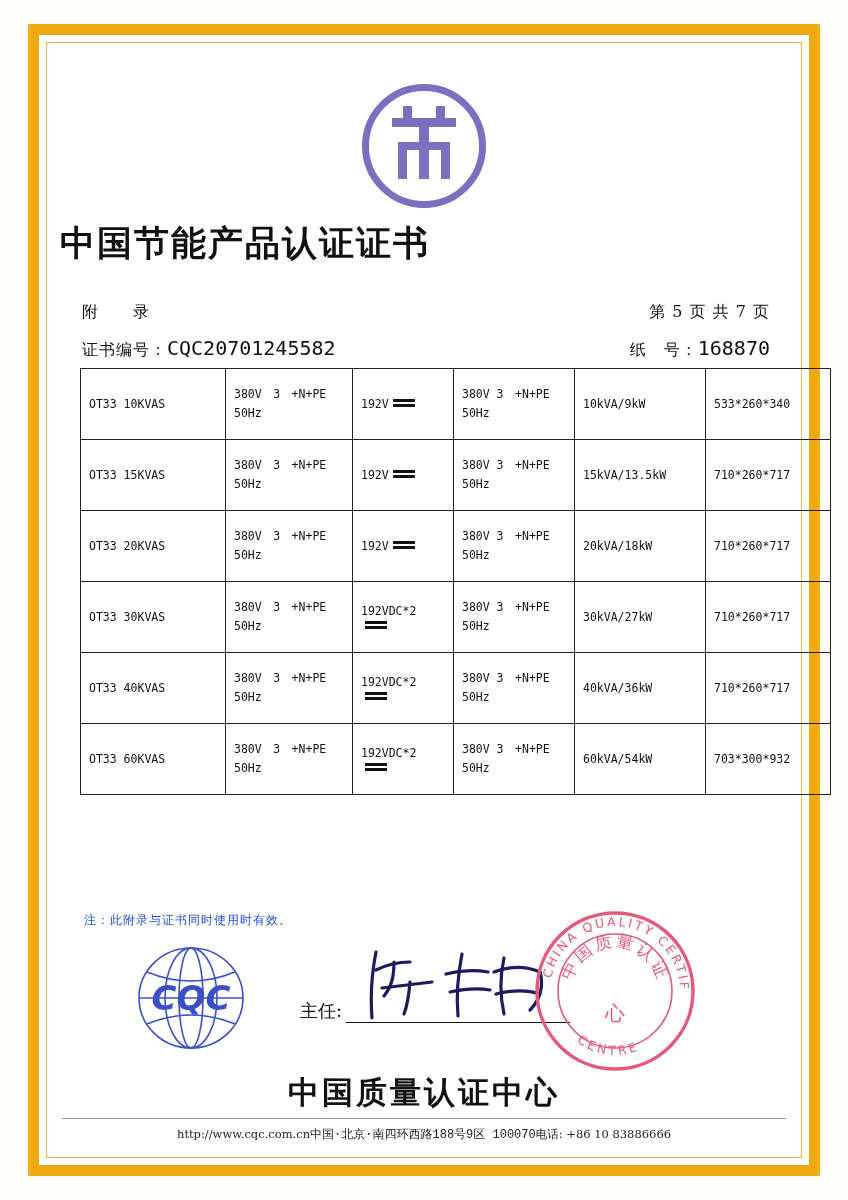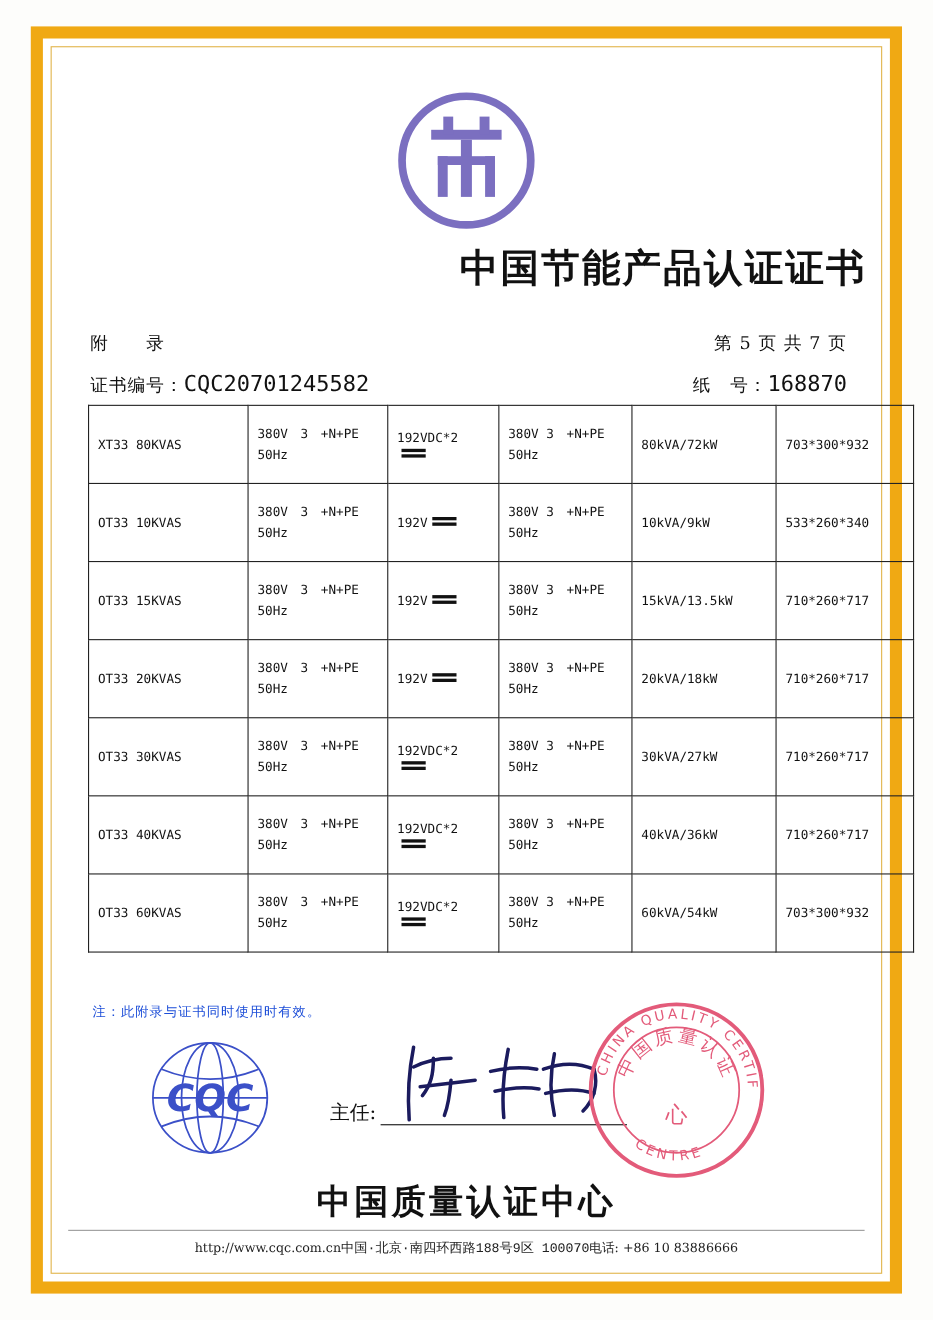--- a/index.html
+++ b/index.html
@@ -66,21 +66,21 @@
     position: absolute;
     left: 0; top: 0;
     width: 124px; height: 124px;
   }
 
   
   .doc-title {
     position: absolute;
     top: 164px;
     width: 100%;
-    text-align: right;
+    text-align: left;
     font-family: "DejaVu Serif", serif;
     font-weight: bold;
     font-size: 35px;
     letter-spacing: 2px;
     color: #111;
   }
 
   
   .meta {
     position: absolute;
@@ -292,40 +292,20 @@
         </span>
         <span class="meta-right">
           <span>纸　号：</span><span class="meta-val">168870</span>
         </span>
       </div>
     </div>
 
     <div class="tbl-wrap">
       <table class="spec">
         <tbody id="spec-body">
-            <tr>
-              <td class="c-model">XT33 80KVAS</td>
-              <td class="c-in">
-                <span class="line2">380V　3　+N+PE</span>
-                <span class="line2">50Hz</span>
-              </td>
-              <td class="c-dc">
-                <span class="line2 nowrap">192VDC*2</span>
-                <span class="dcsym dcsym-block">
-                  <i></i>
-                  <i class="dash"></i>
-                </span>
-              </td>
-              <td class="c-out">
-                <span class="line2">380V 3　+N+PE</span>
-                <span class="line2">50Hz</span>
-              </td>
-              <td class="c-pow">80kVA/72kW</td>
-              <td class="c-dim">703*300*932</td>
-            </tr>
             <tr>
               <td class="c-model">OT33 10KVAS</td>
               <td class="c-in">
                 <span class="line2">380V　3　+N+PE</span>
                 <span class="line2">50Hz</span>
               </td>
               <td class="c-dc">
                 <span class="line2 nowrap">192V<span class="dcsym"><i></i><i class="dash"></i></span></span>
               </td>
               <td class="c-out">

